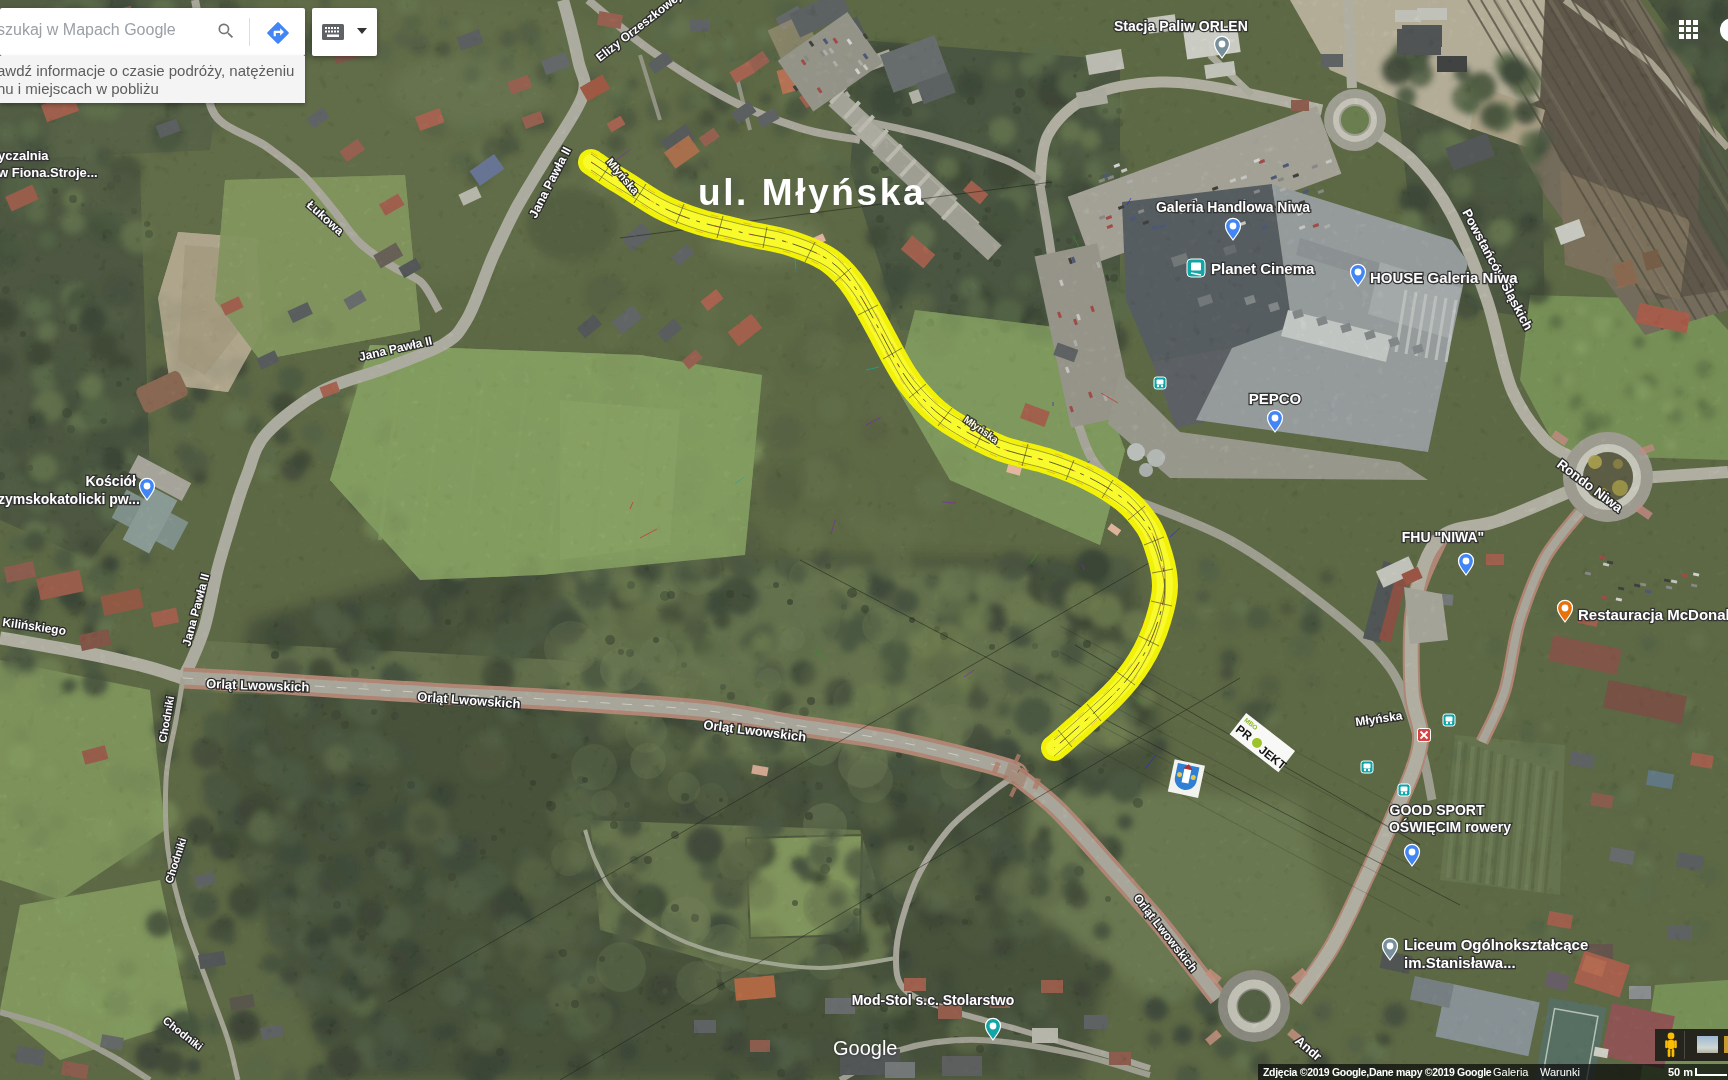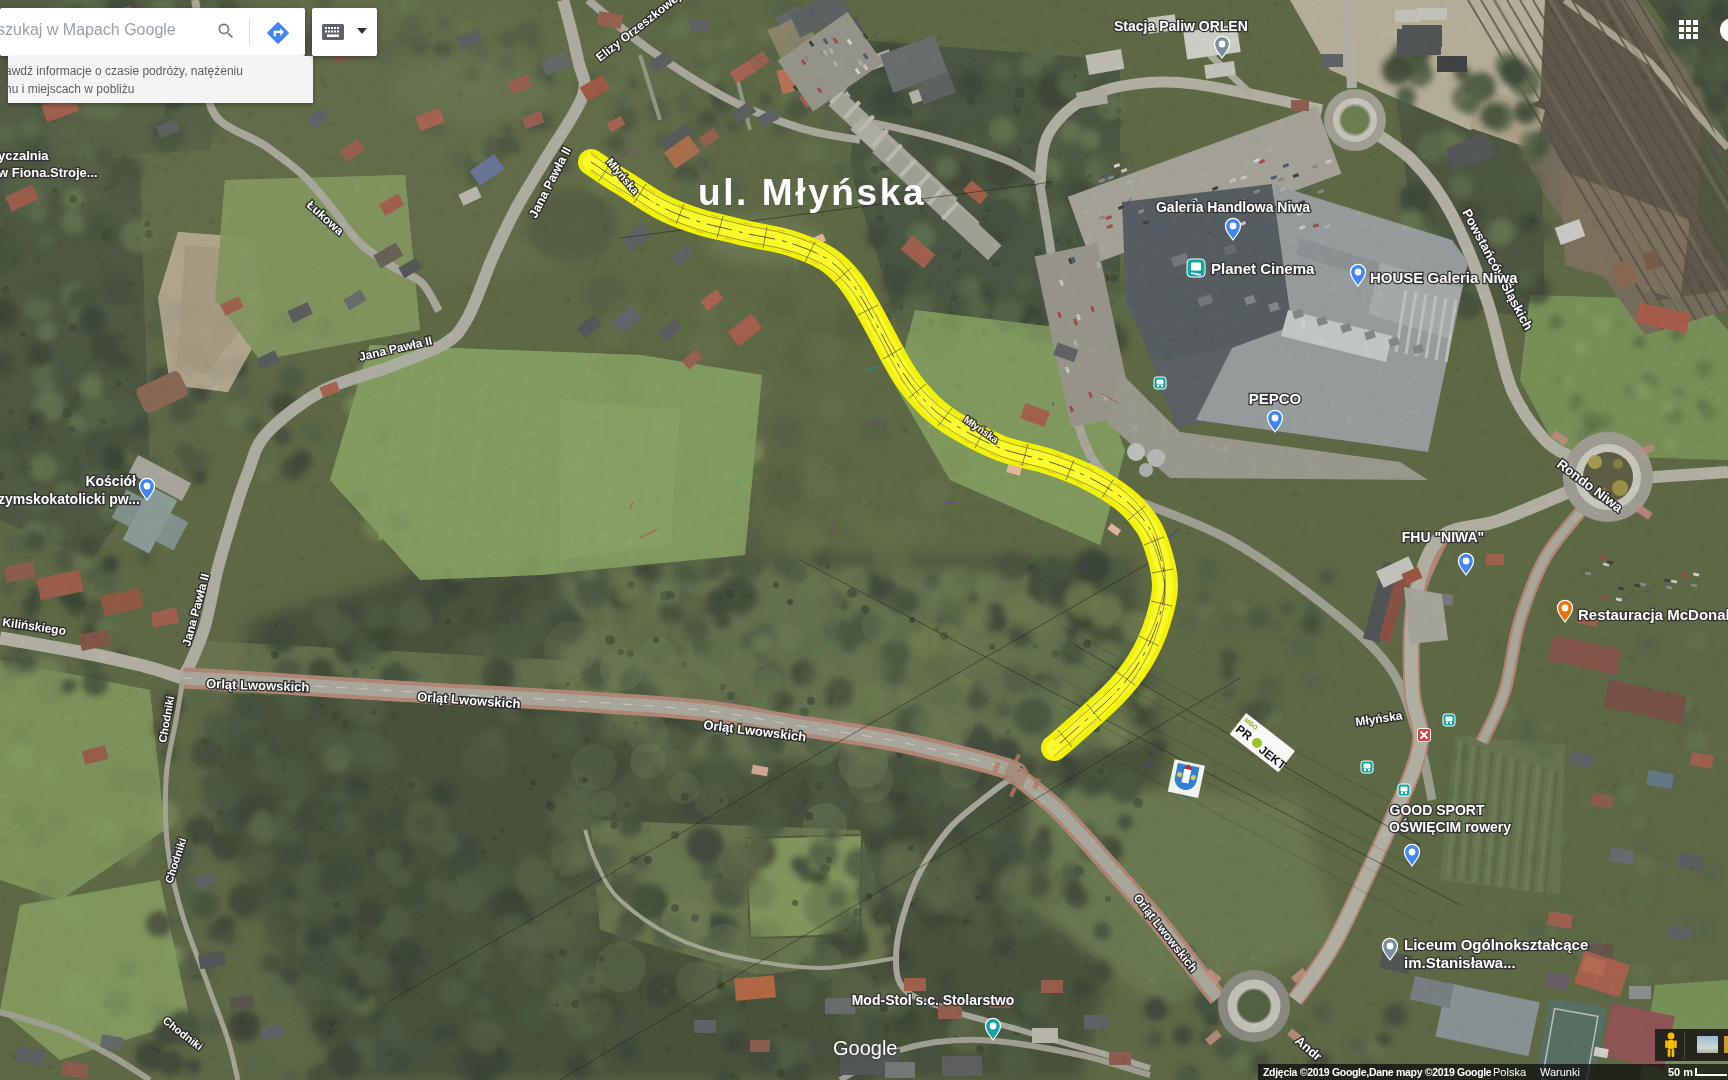--- a/index.html
+++ b/index.html
@@ -2407,21 +2407,21 @@
     </svg>
     <div style="position:absolute;left:0;top:8px;width:305px;height:48px;background:#fff;border-radius:2px;box-shadow:0 2px 5px rgba(0,0,0,.35);"></div>
     <div style="position:absolute;left:-3px;top:21px;font-size:16px;color:#9aa0a6;">szukaj w Mapach Google</div>
     <svg style="position:absolute;left:216px;top:21px;" width="20" height="20" viewBox="0 0 24 24">
       <path d="M15.5 14h-.79l-.28-.27a6.5 6.5 0 1 0-.7.7l.27.28v.79l5 4.99L20.49 19l-4.99-5zm-6 0A4.5 4.5 0 1 1 14 9.5 4.5 4.5 0 0 1 9.5 14z" fill="#757575"></path>
     </svg>
     <div style="position:absolute;left:249px;top:18px;width:1px;height:28px;background:#ddd;"></div>
     <svg style="position:absolute;left:265px;top:20px;" width="26" height="26" viewBox="0 0 24 24">
       <path d="M21.71 11.29l-9-9a.996.996 0 0 0-1.41 0l-9 9a.996.996 0 0 0 0 1.41l9 9c.39.39 1.02.39 1.41 0l9-9a.996.996 0 0 0 0-1.41zM14 14.5V12h-4v3H8v-4c0-.55.45-1 1-1h5V7.5l3.5 3.5-3.5 3.5z" fill="#4285f4"></path>
     </svg>
-    <div style="position:absolute;left:8px;top:56px;width:305px;height:47px;background:#f4f4f4;box-shadow:0 2px 4px rgba(0,0,0,.3);color:#5d5d5d;font-size:12px;line-height:18px;padding-top:6px;box-sizing:border-box;">
+    <div style="position:absolute;left:0;top:56px;width:305px;height:47px;background:#f4f4f4;box-shadow:0 2px 4px rgba(0,0,0,.3);color:#5d5d5d;font-size:15px;line-height:18px;padding-top:6px;box-sizing:border-box;">
       <div style="margin-left:-3px;">awdź informacje o czasie podróży, natężeniu</div>
       <div style="margin-left:-3px;">hu i miejscach w pobliżu</div>
     </div>
     <div style="position:absolute;left:312px;top:8px;width:65px;height:48px;background:#fff;border-radius:2px;box-shadow:0 2px 5px rgba(0,0,0,.35);"></div>
     <svg style="position:absolute;left:322px;top:24px;" width="22" height="16" viewBox="0 0 22 16">
       <rect width="22" height="16" rx="1.5" fill="#5f6368"></rect>
       <g fill="#fff">
         <rect x="3" y="3" width="2" height="2"></rect>
         <rect x="6" y="3" width="2" height="2"></rect>
         <rect x="9" y="3" width="2" height="2"></rect>
@@ -2459,17 +2459,17 @@
         <rect x="11.2" y="8.2" width="2.6" height="8" rx="1.3"></rect>
         <rect x="4.7" y="17" width="2.7" height="8" rx="1.3"></rect>
         <rect x="8.6" y="17" width="2.7" height="8" rx="1.3"></rect>
       </g>
     </svg>
     <div style="position:absolute;left:1684px;top:1031px;width:1px;height:28px;background:#4a4a40;"></div>
     <div style="position:absolute;left:1697px;top:1036px;width:21px;height:17px;background:linear-gradient(#9db8d2,#cfd8d2 70%,#b5b0a0);"></div>
     <div style="position:absolute;left:1724px;top:1036px;width:4px;height:17px;background:#c89a30;"></div>
     <div style="position:absolute;left:1258px;top:1064px;width:470px;height:16px;background:rgba(10,10,10,.72);"></div>
     <div style="position:absolute;left:1263px;top:1066px;font-size:10.5px;letter-spacing:-0.3px;color:#fff;font-weight:bold;">Zdjęcia ©2019 Google,Dane mapy ©2019 Google</div>
-    <div style="position:absolute;left:1493px;top:1066px;font-size:11px;color:#fff;">Polska</div>
+    <div style="position:absolute;left:1493px;top:1066px;font-size:11px;color:#fff;">Galeria</div>
     <div style="position:absolute;left:1540px;top:1066px;font-size:11px;color:#fff;">Warunki</div>
     <div style="position:absolute;left:1590px;top:1098px;font-size:11px;color:#fff;">Prześlij opinię</div>
     <div style="position:absolute;left:1668px;top:1066px;font-size:11px;color:#fff;font-weight:bold;">50 m</div>
     <div style="position:absolute;left:1695px;top:1068px;width:30px;height:6px;border-left:2px solid #fff;border-bottom:2px solid #fff;"></div>
   </div>
 </body></html>

